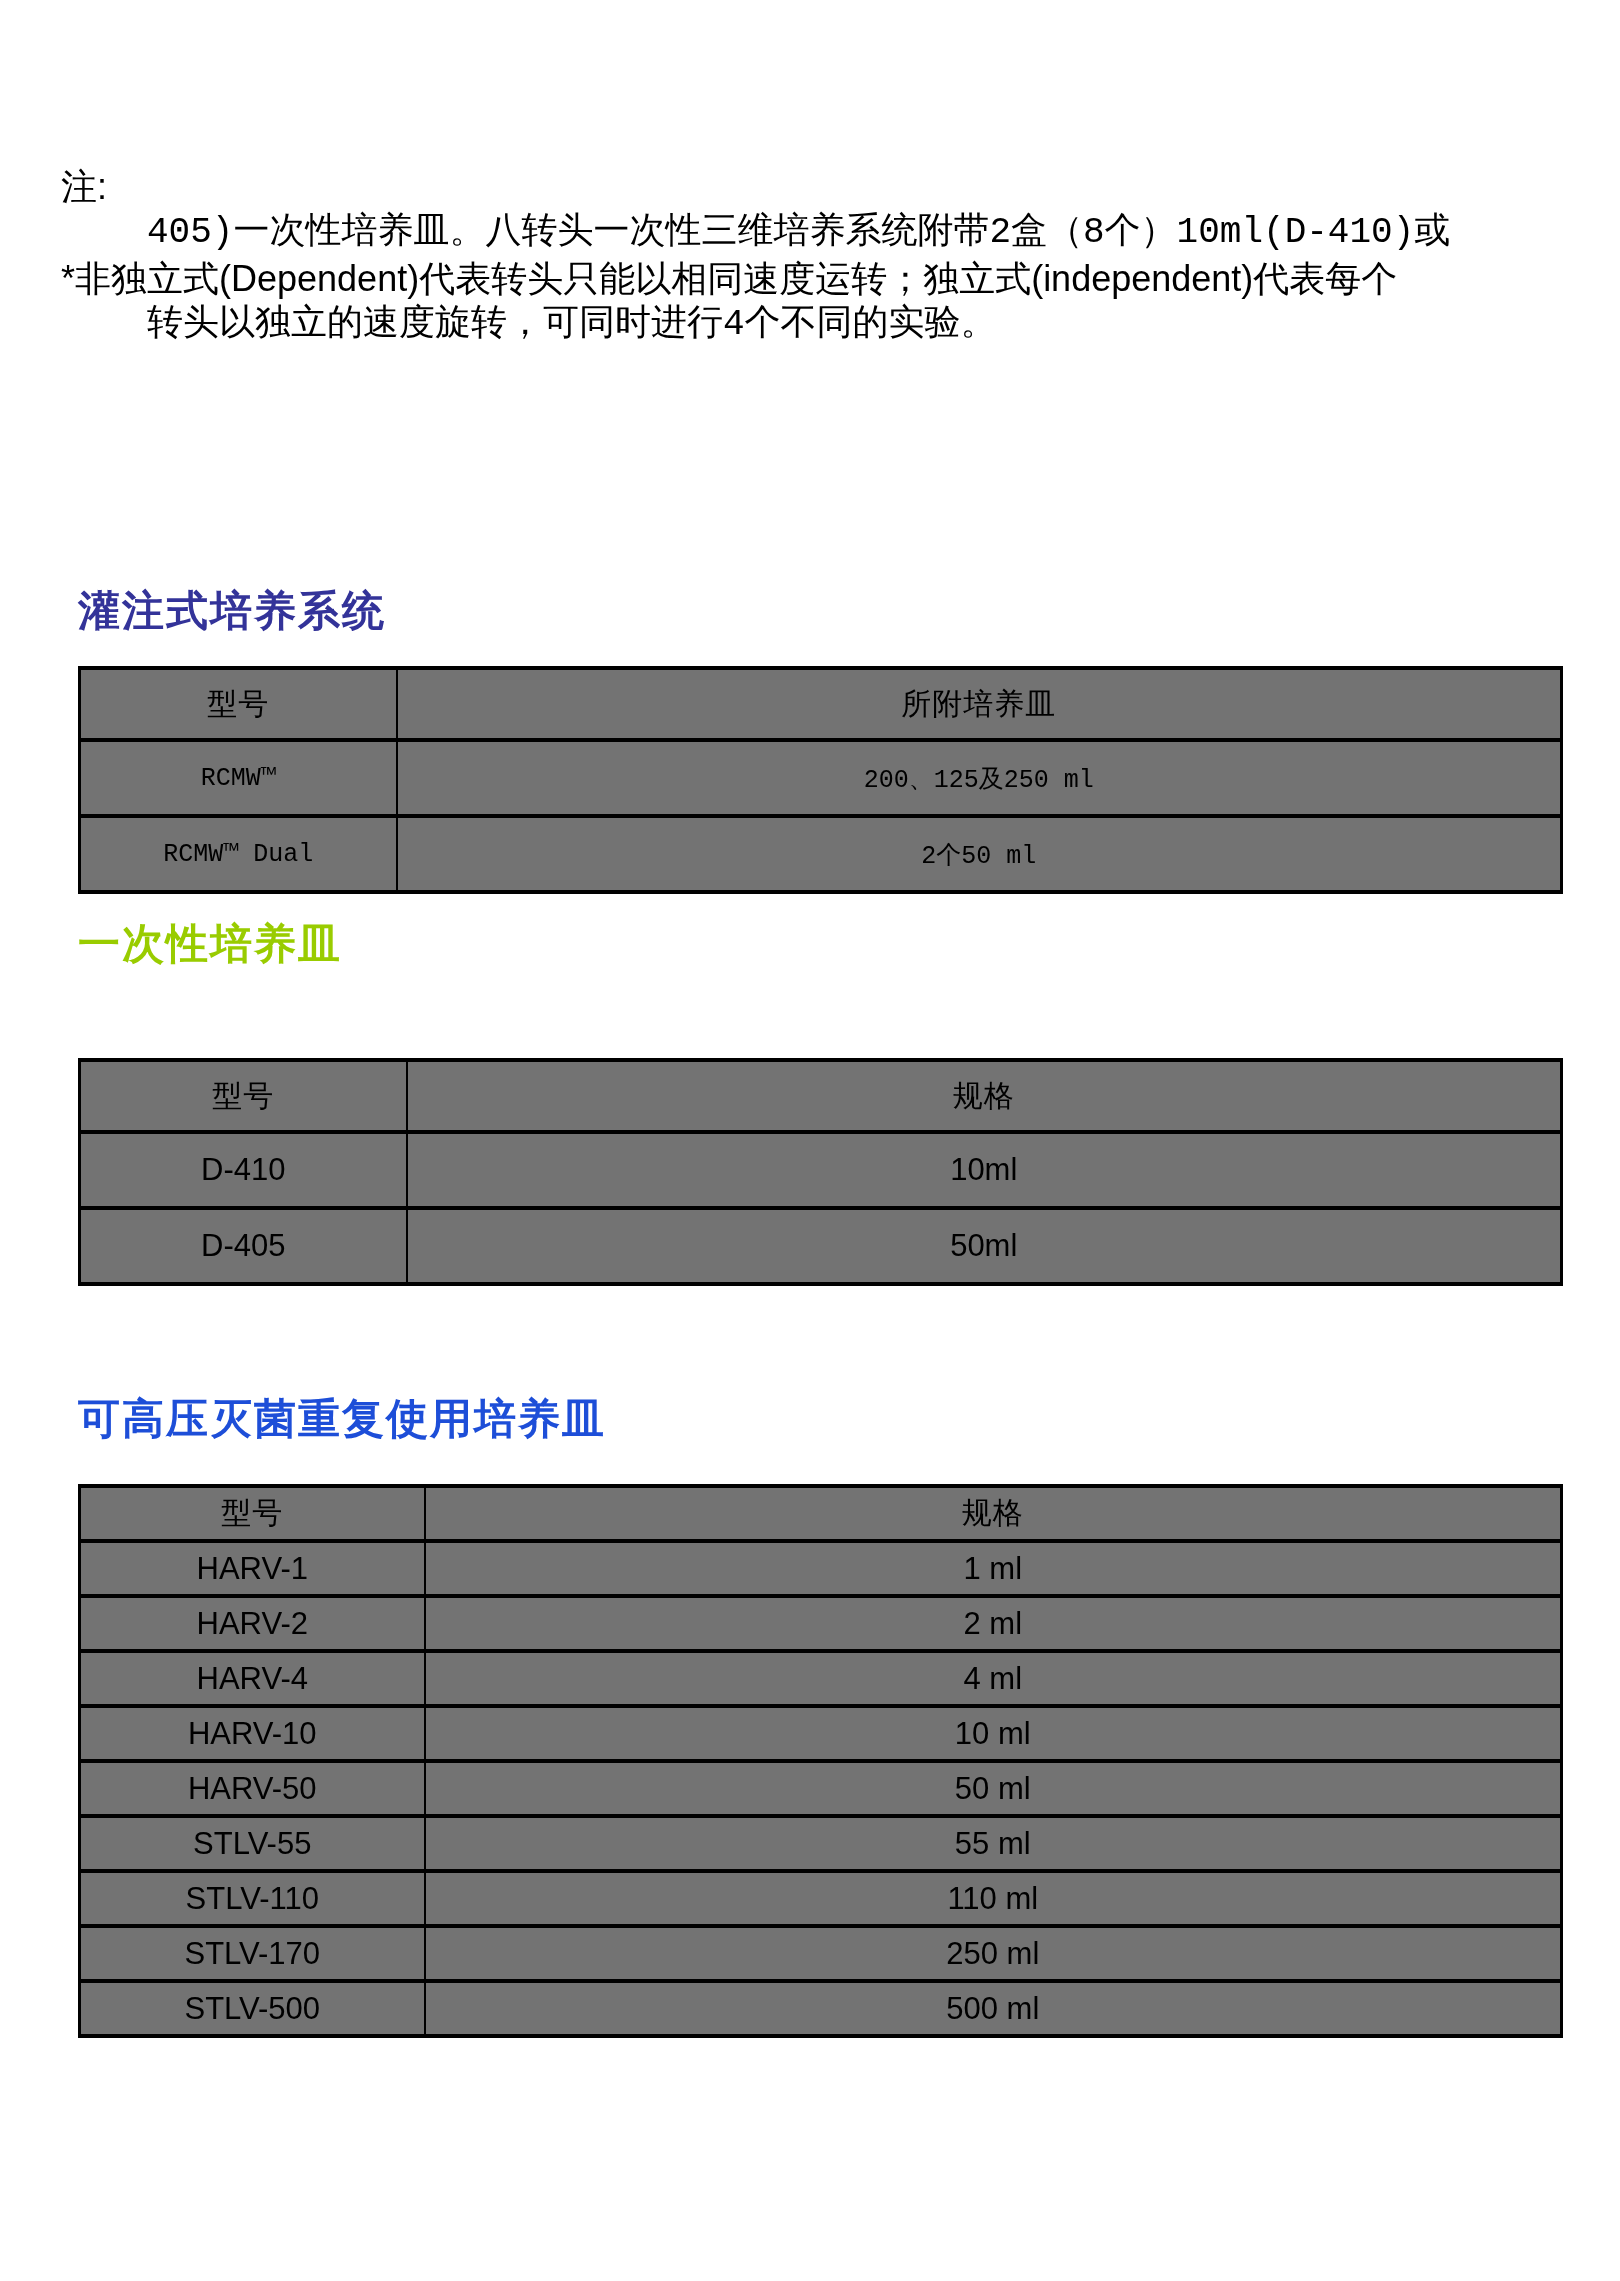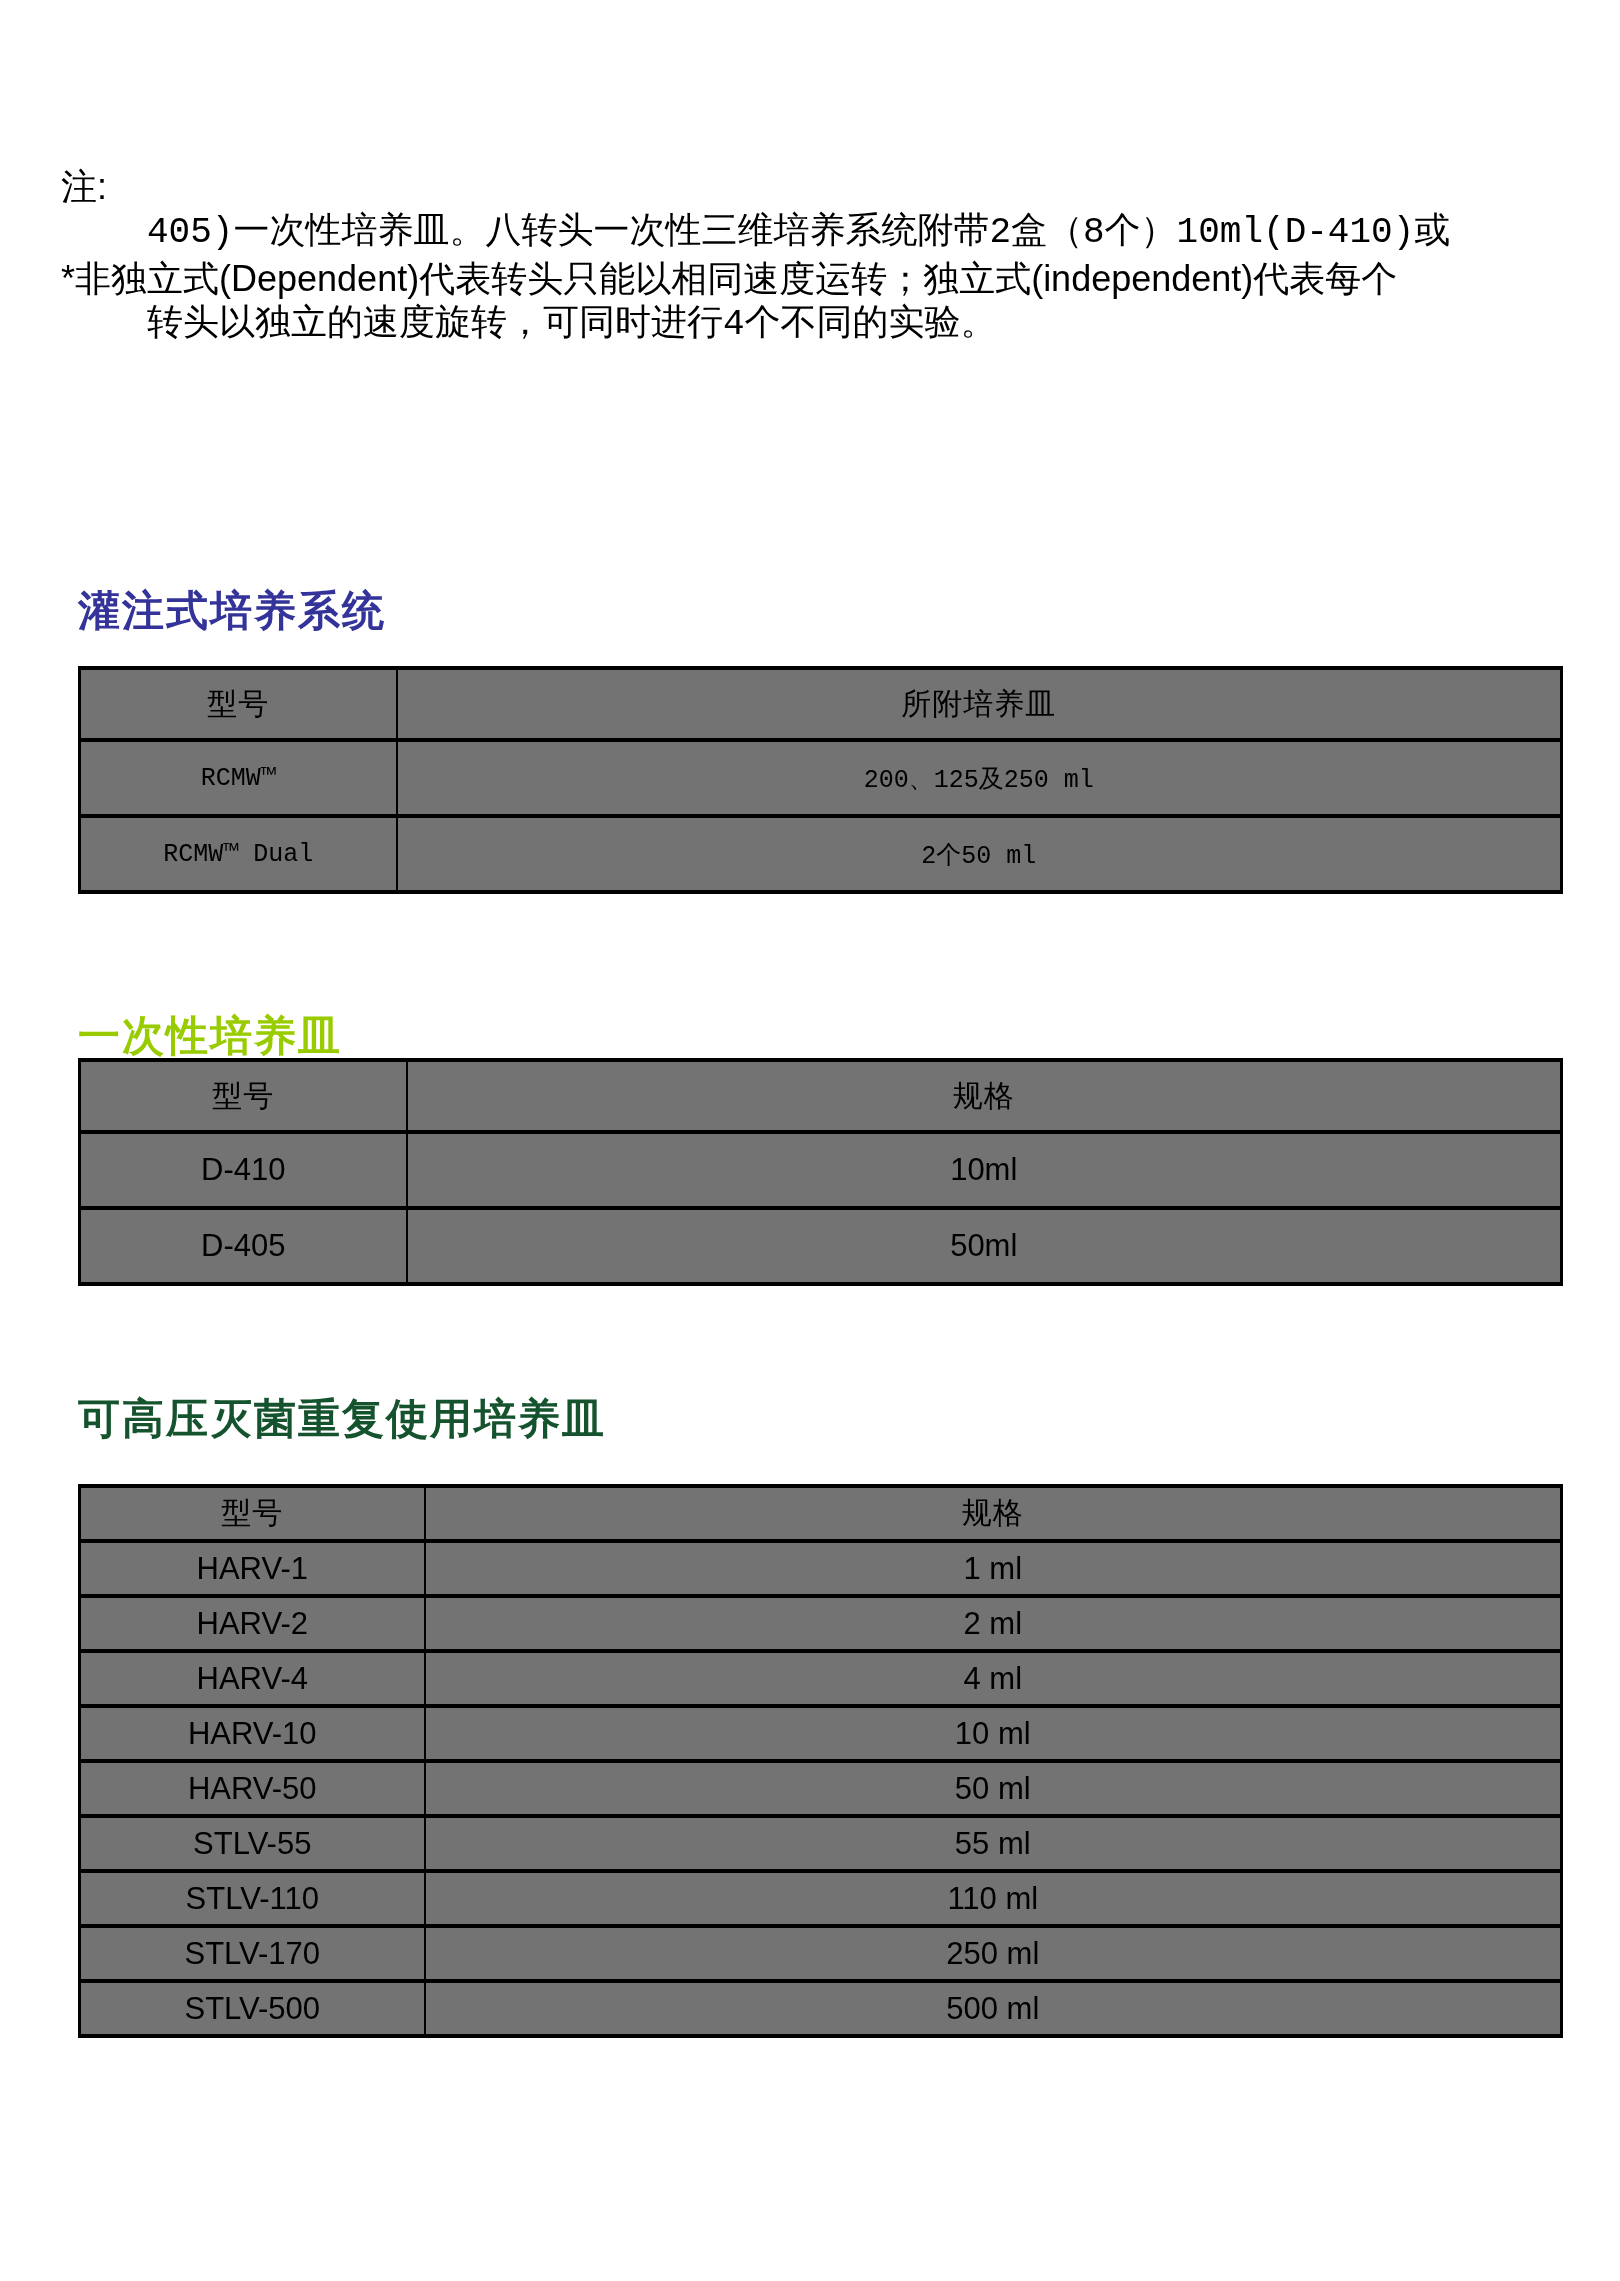--- a/index.html
+++ b/index.html
@@ -33,21 +33,21 @@
   .section-heading {
     position: absolute;
     left: 78px;
     font-size: 42px;
     font-weight: bold;
     font-family: "Liberation Serif", "DejaVu Serif", serif;
     letter-spacing: 2px;
     white-space: nowrap;
   }
   #heading-perfusion   { top: 583px; }
-  #heading-disposable  { top: 1008px; }
+  #heading-disposable  { top: 916px; }
   #heading-autoclavable{ top: 1391px; }
 
   
   table.doc-table {
     position: absolute;
     left: 78px;
     width: 1485px;
     border-collapse: collapse;
     table-layout: fixed;
     background: #737373;
@@ -159,21 +159,21 @@
           <td>D-410</td>
           <td>10ml</td>
         </tr>
         <tr>
           <td>D-405</td>
           <td>50ml</td>
         </tr>
       </tbody>
     </table>
 
-  <div class="section-heading" id="heading-autoclavable" style="color: #14532d;">可高压灭菌重复使用培养皿</div>
+  <div class="section-heading" id="heading-autoclavable" style="color: #1d4ed8;">可高压灭菌重复使用培养皿</div>
 
   <table class="doc-table" id="table-autoclavable">
     <colgroup>
         <col>
         <col>
       </colgroup>
   <thead>
         <tr>
           <th>型号</th>
           <th>规格</th>

